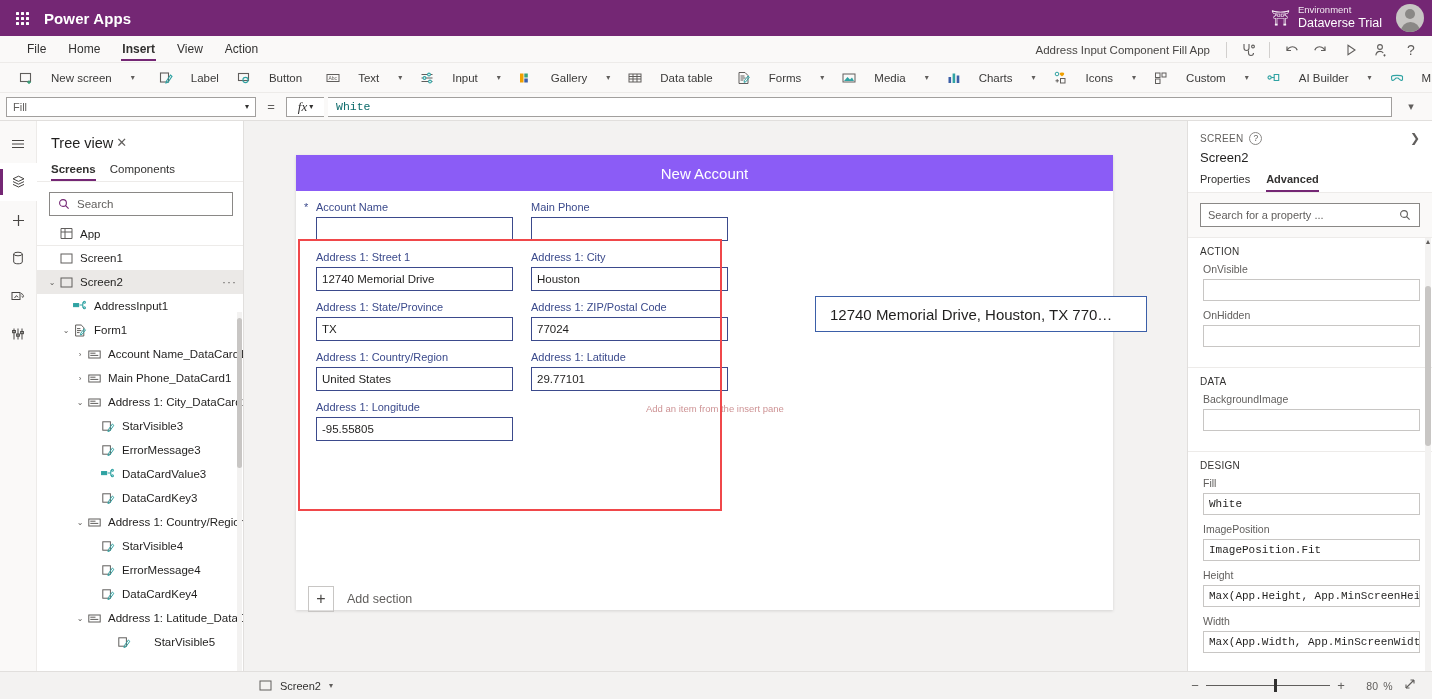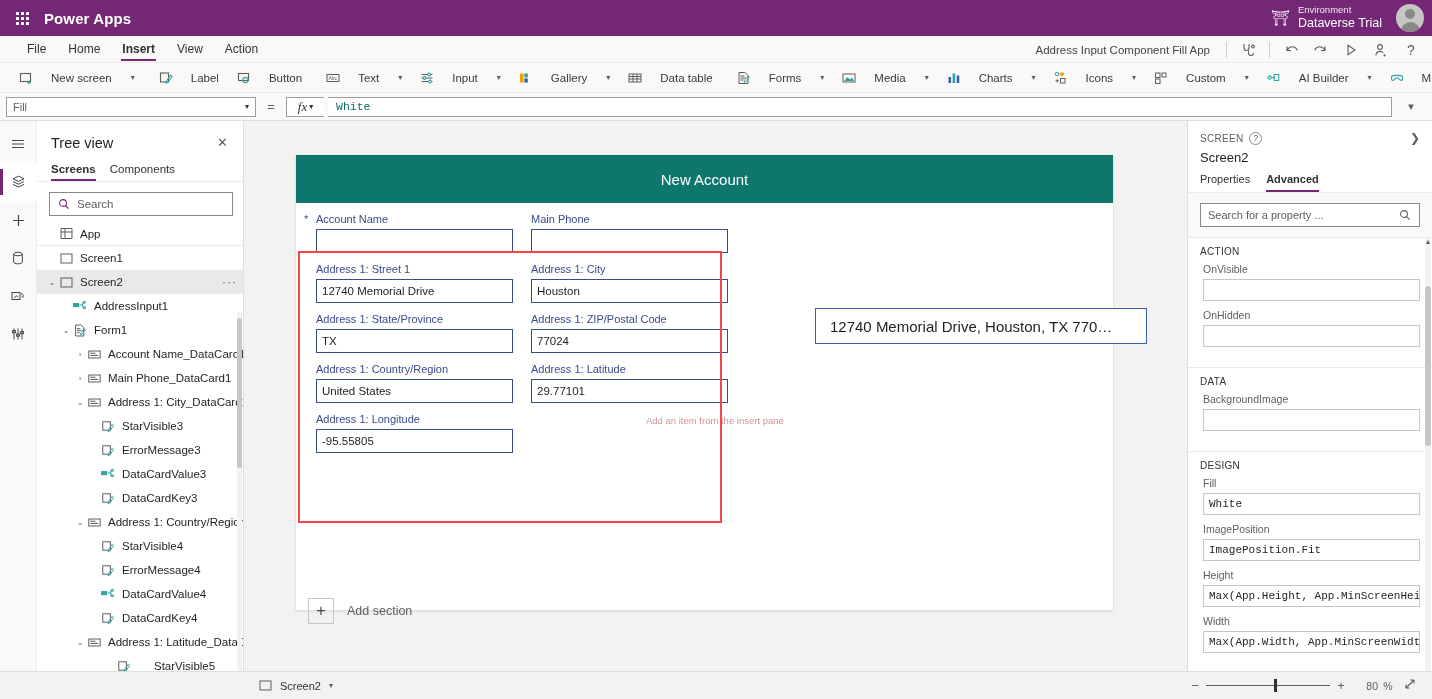--- a/index.html
+++ b/index.html
@@ -112,21 +112,21 @@
   .rail-btn.sel::before {
     content:""; position:absolute; left:0; top:6px; bottom:6px; width:3px; background:#742774;
   }
 
   
   .tree {
     width: 207px; flex: 0 0 207px; background:#fff; border-right:1px solid #e1dfdd;
     display:flex; flex-direction:column; position:relative;
   }
   .tree-head {
-    display:flex; align-items:center; justify-content:space-between; padding: 12px 12px 8px 14px;
+    display:flex; align-items:center; justify-content:flex-start; padding: 12px 12px 8px 14px;
   }
   .tree-title { font-size:14.5px; color:#201f1e; }
   .tree-close { color:#605e5c; font-size:13px; cursor:pointer; padding: 2px 3px;}
   .tree-tabs { display:flex; padding: 0 14px; border-bottom:1px solid #edebe9; gap: 14px;}
   .tree-tab { font-size:11.5px; color:#323130; padding: 3px 0 6px; cursor:pointer; position:relative;}
   .tree-tab.active { font-weight:bold; }
   .tree-tab.active::after { content:""; position:absolute;left:0;right:0;bottom:0;height:2px;background:#742774;}
   .tree-search-wrap { padding: 10px 10px 6px 12px; }
   .tree-search {
     height: 24px; border:1px solid #8a8886; background:#fff; display:flex;align-items:center;
@@ -147,21 +147,21 @@
   }
   .tree-track { position:absolute; right:1px; top:90px; bottom:0; width:5px; background:#f3f2f1;}
 
   
   .canvas-area { flex:1; background:#f3f2f1; position:relative; overflow:hidden; min-width:0; }
   .canvas {
     position:absolute; left: 52px; top: 34px; width: 817px; height: 455px; background:#fff;
     box-shadow: 0 1px 3px rgba(0,0,0,.13);
   }
   .formhdr {
-    height: 48px; background:#0f766e; color:#fff; display:flex;align-items:center;justify-content:center;
+    height: 36px; background:#8b5cf6; color:#fff; display:flex;align-items:center;justify-content:center;
     font-size:15px;
   }
   .formbody { position:relative; padding: 0; }
   .sel-outline {
     position:absolute; left: 2px; top: 48px; width: 424px; height: 272px;
     border: 2px solid #f0474a; pointer-events:none; z-index: 5;
   }
   .fields { position:relative; padding: 10px 0 0 0; }
   .frow { display:flex; padding-left: 20px; gap: 0; }
   .fcol { width: 215px; padding-right: 18px; }
@@ -705,32 +705,20 @@
             </div>
             <div class="tnode" style="padding-left: 50px;">
               <span class="chev"></span>
               <span class="ico">
                 <svg width="13" height="13" viewBox="0 0 13 13" fill="none" stroke="#605e5c" stroke-width="1">
                   <rect x="0.8" y="1.8" width="7.6" height="8.4"></rect>
                   <path d="M6.4 9.6l4-5.6 1.4 1.3-4 5.7-1.9.5z" stroke="#30a3a3"></path>
                 </svg>
               </span>
               <span>ErrorMessage4</span>
-            </div>
-            <div class="tnode" style="padding-left: 50px;">
-              <span class="chev"></span>
-              <span class="ico">
-                <svg width="14" height="12" viewBox="0 0 14 12" fill="none" stroke="#30a3a3" stroke-width="1.1">
-                  <rect x="0.6" y="3.6" width="5" height="3" fill="#30a3a3"></rect>
-                  <path d="M6.6 5h3.2M9.8 2.2v5.6"></path>
-                  <circle cx="11.4" cy="2.2" r="1"></circle>
-                  <circle cx="11.4" cy="7.8" r="1"></circle>
-                </svg>
-              </span>
-              <span>DataCardValue4</span>
             </div>
             <div class="tnode" style="padding-left: 50px;">
               <span class="chev"></span>
               <span class="ico">
                 <svg width="13" height="13" viewBox="0 0 13 13" fill="none" stroke="#605e5c" stroke-width="1">
                   <rect x="0.8" y="1.8" width="7.6" height="8.4"></rect>
                   <path d="M6.4 9.6l4-5.6 1.4 1.3-4 5.7-1.9.5z" stroke="#30a3a3"></path>
                 </svg>
               </span>
               <span>DataCardKey4</span>

